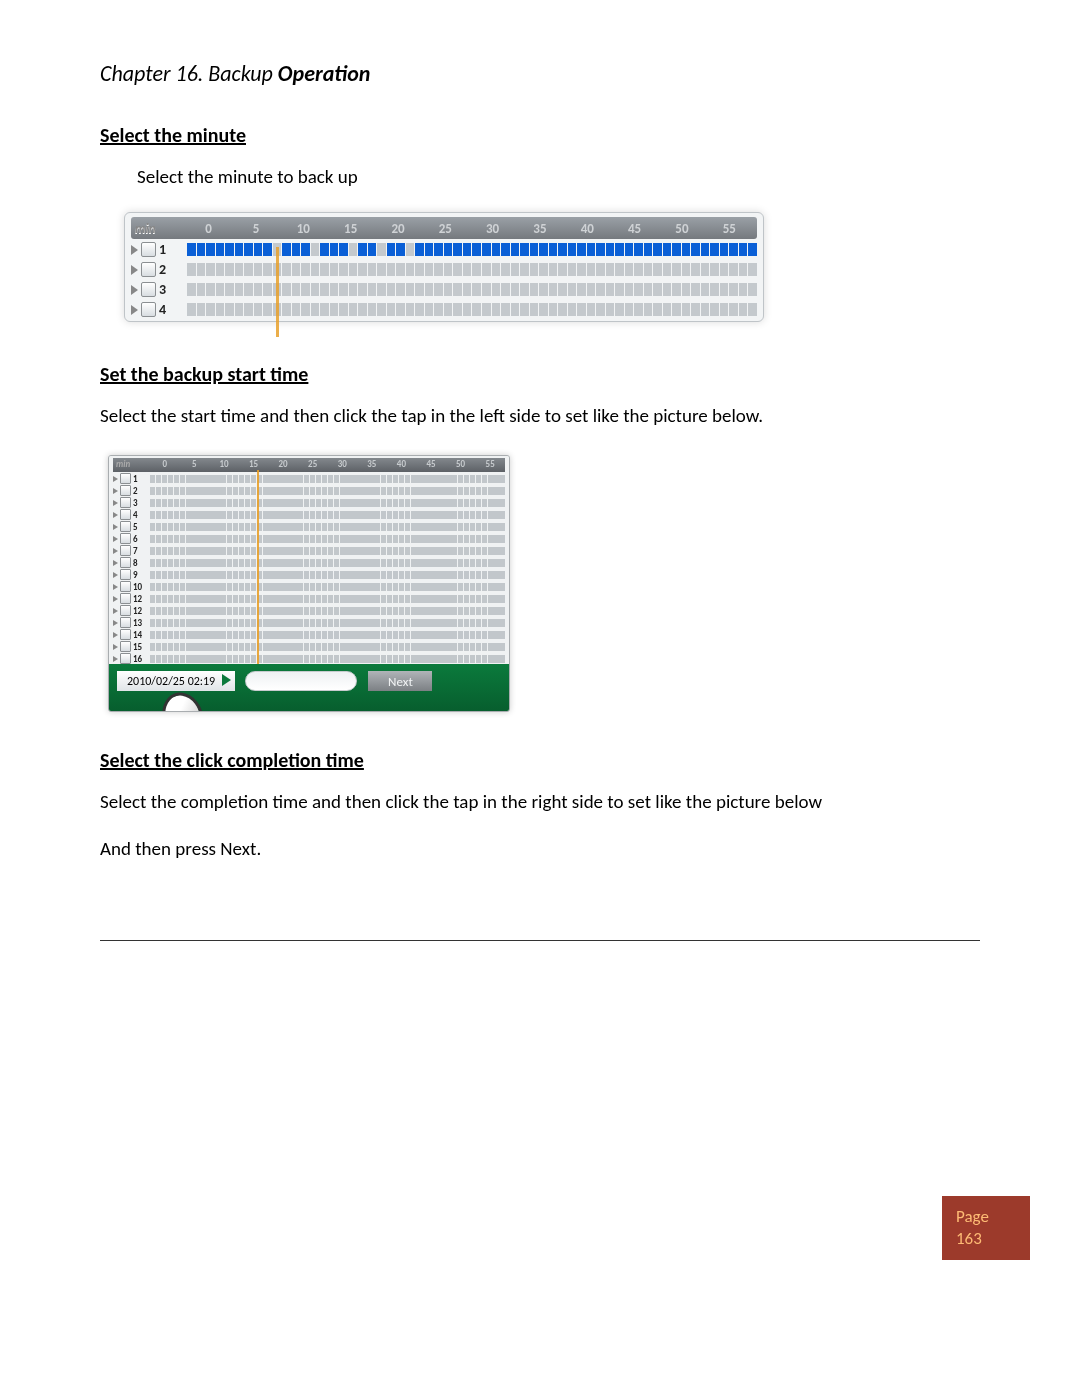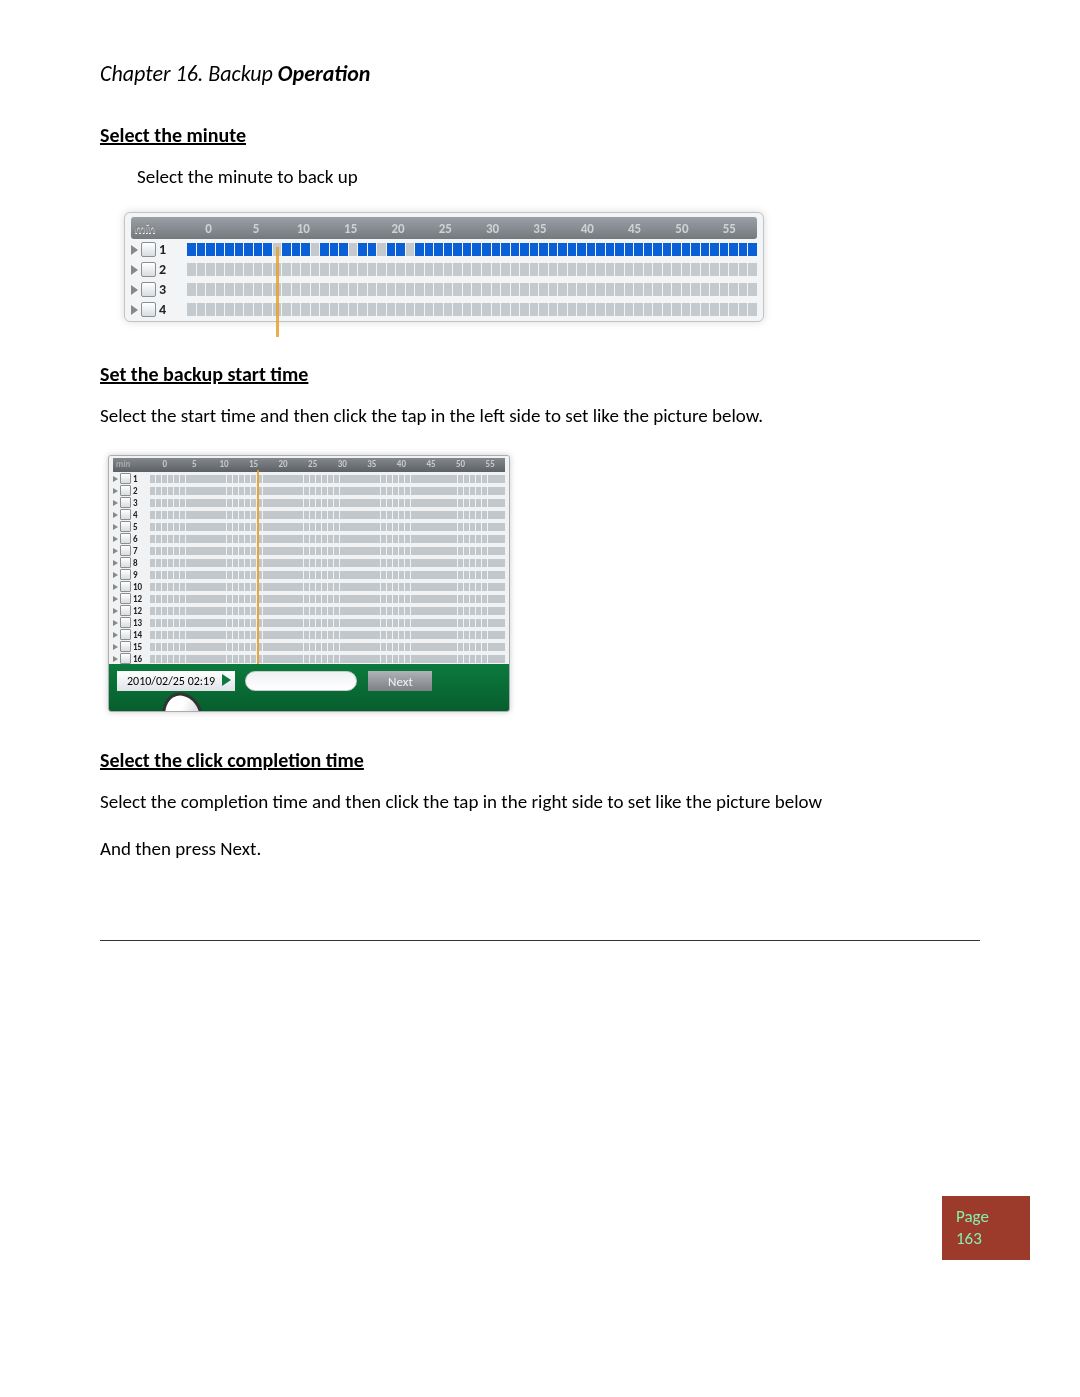--- a/index.html
+++ b/index.html
@@ -6,21 +6,21 @@
   .page{padding:60px 100px 40px 100px;min-height:1300px;position:relative;box-sizing:border-box}
   .chapter{font-style:italic;font-size:22px;margin-bottom:6px}
   .chapter .b{font-weight:700}
   .section{font-style:italic;font-size:20px;text-align:right;margin-bottom:28px}
   .section .b{font-weight:700}
   .h{font-weight:700;font-size:20px;text-decoration:underline;margin-top:36px;margin-bottom:18px}
   .p{font-size:19px;margin:8px 0 24px 0}
   .indent1{margin-left:37px}
   .indent2{}
   .divider{border:none;border-top:1px solid #333;margin:80px 0 10px 0}
-  .page-box{position:absolute;right:50px;bottom:40px;background:#9C3A2B;color:#86efac;padding:10px 14px;font-size:17px;line-height:1.3;width:60px}
+  .page-box{position:absolute;right:50px;bottom:40px;background:#9C3A2B;color:#fdba74;padding:10px 14px;font-size:17px;line-height:1.3;width:60px}
   
   .fig1{margin:12px 0 40px 24px;border:1px solid #bfc4c8;border-radius:6px;width:640px;box-shadow:0 0 8px rgba(0,0,0,.15);background:#f2f4f5;padding:4px 6px 2px 6px;box-sizing:border-box}
   .fig1 .hdr{display:flex;align-items:center;gap:0;height:22px;background:linear-gradient(#9aa0a6,#75797e);border-radius:3px;color:#ddd;font-size:13px;font-weight:700;padding:0 4px}
   .fig1 .hdr .minlbl{width:50px;color:#888;text-shadow:0 1px 0 #fff;font-style:italic}
   .fig1 .hdr .tick{flex:1;text-align:center;color:#cfd2d5}
   .fig1 .row{display:flex;align-items:center;gap:6px;height:19px;margin-top:1px}
   .fig1 .row .lab{width:50px;display:flex;align-items:center;gap:3px}
   .fig1 .row .arrow{width:0;height:0;border-top:5px solid transparent;border-bottom:5px solid transparent;border-left:7px solid #888}
   .fig1 .row .cb{width:13px;height:13px;background:linear-gradient(#fff,#d8dde1);border:1px solid #8b8f92;border-radius:2px}
   .fig1 .row .num{font-weight:700;font-size:14px;color:#222}

